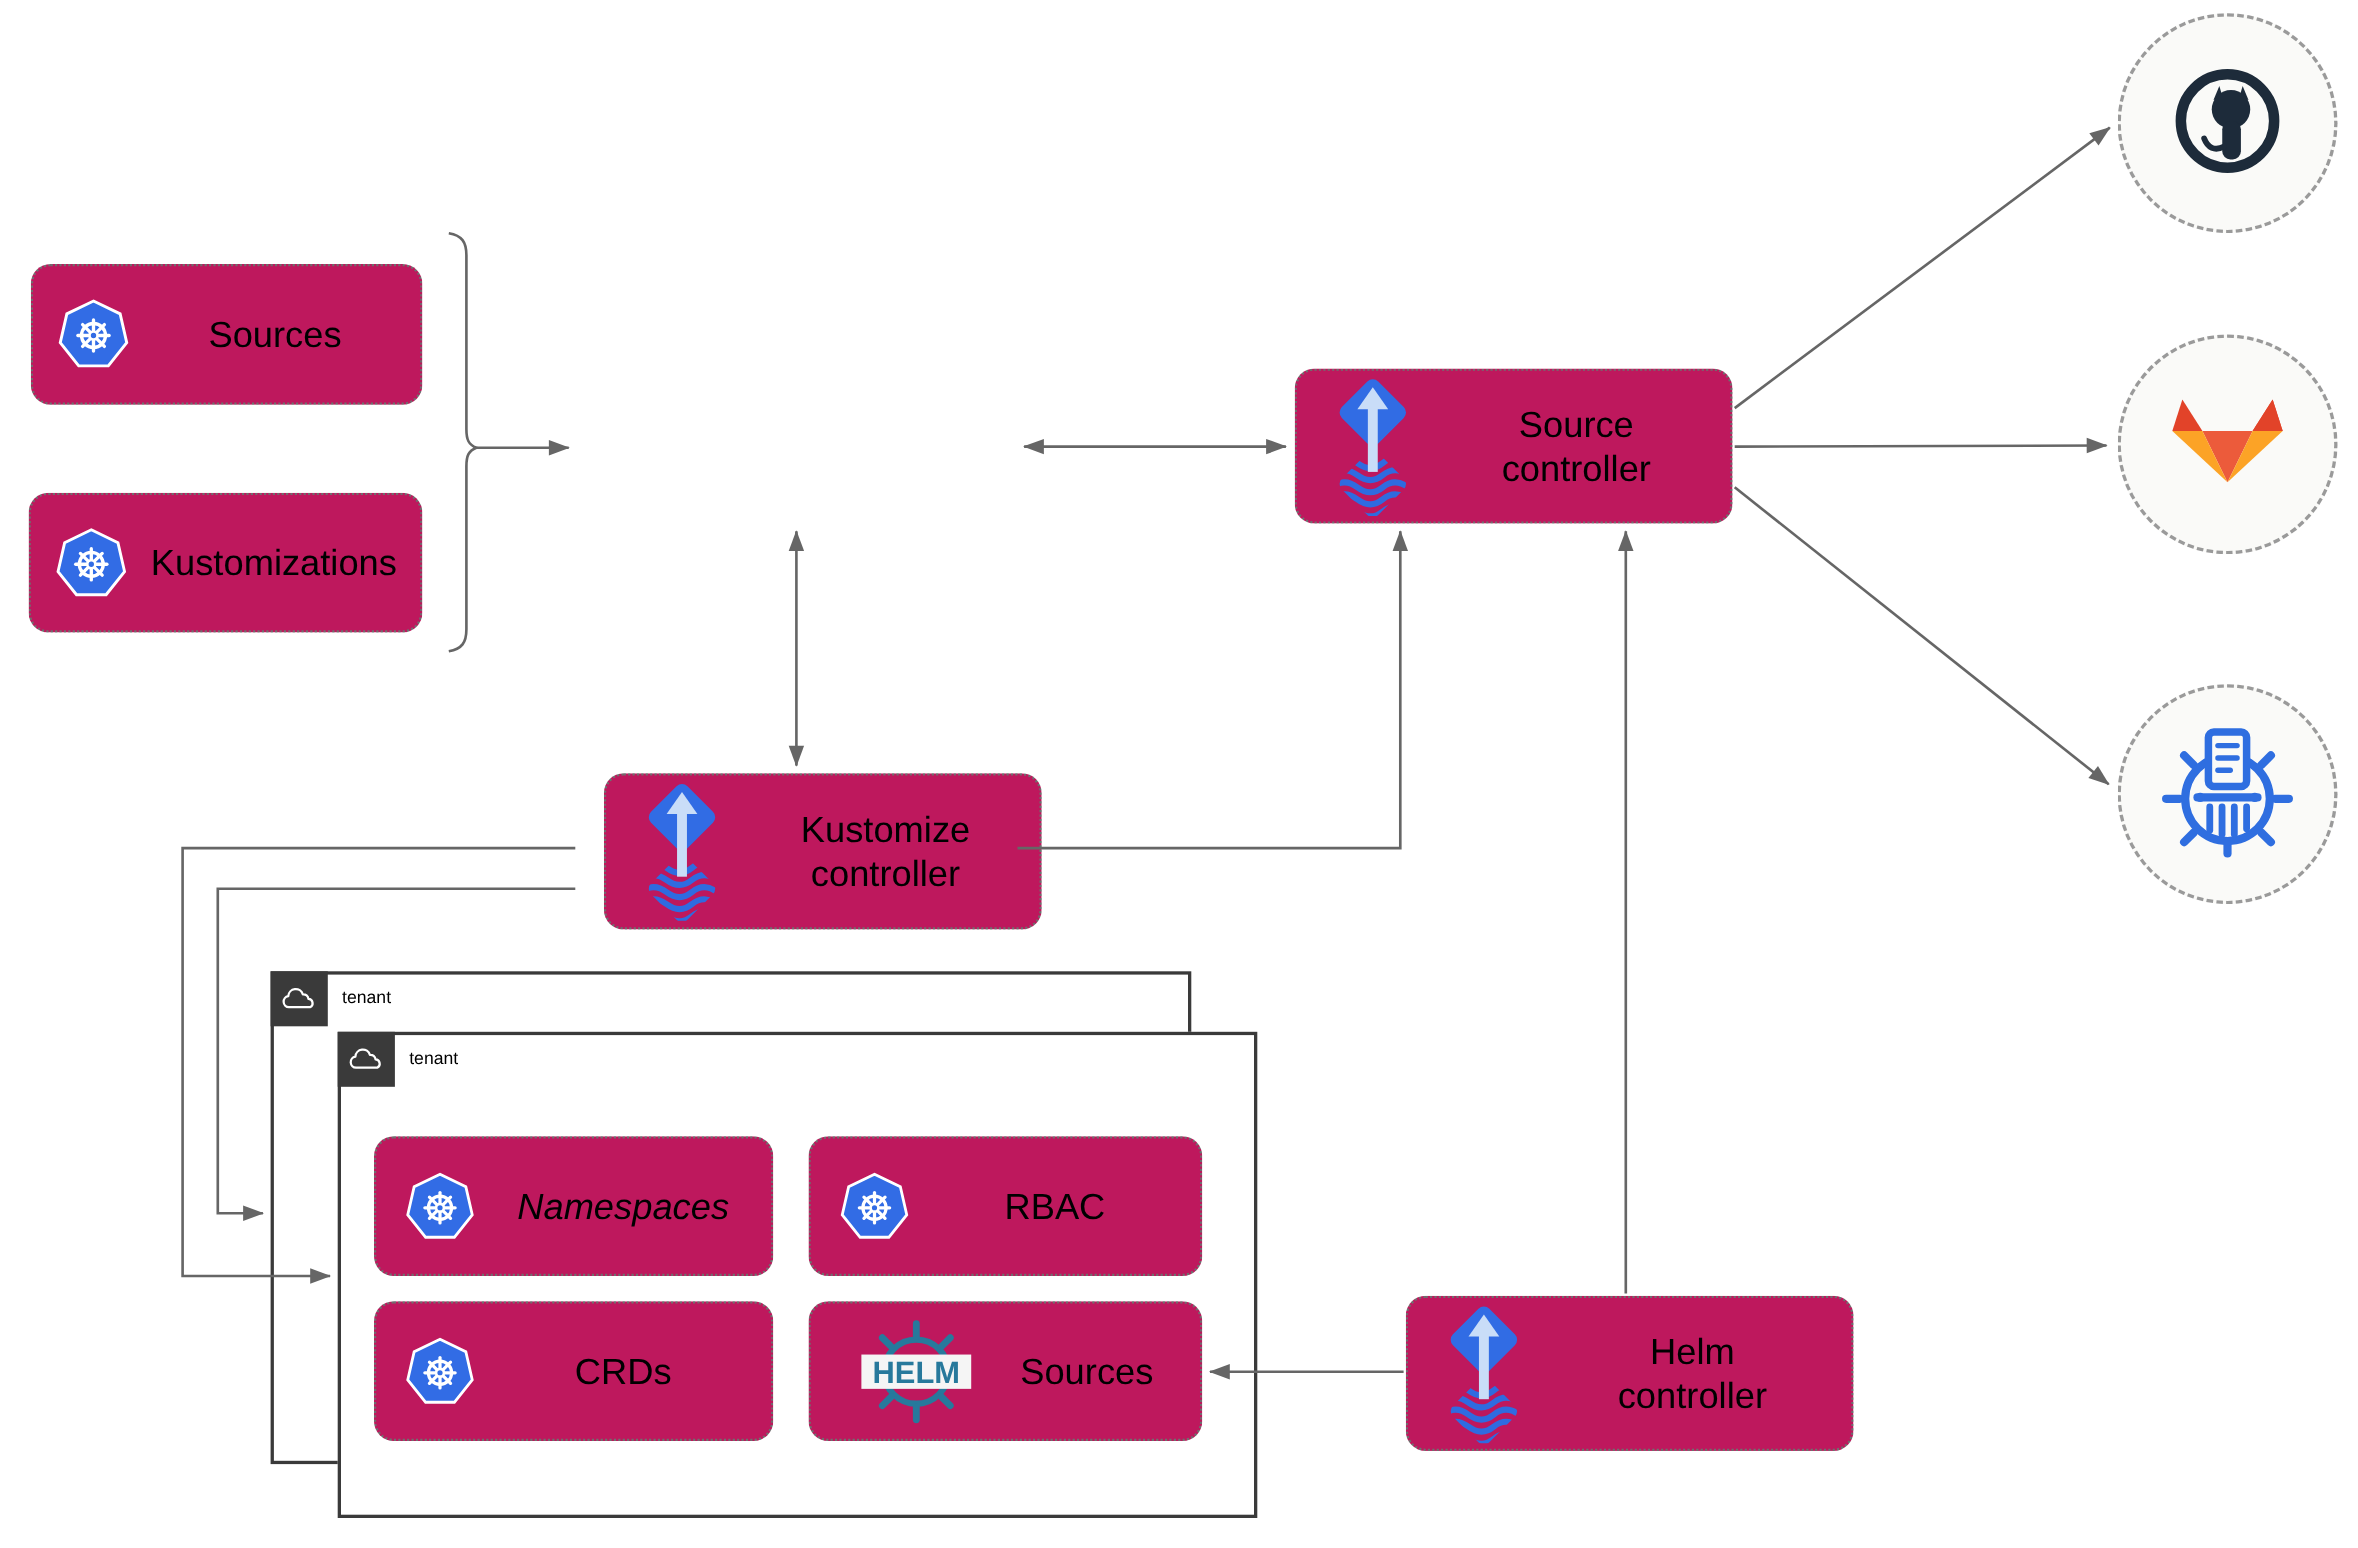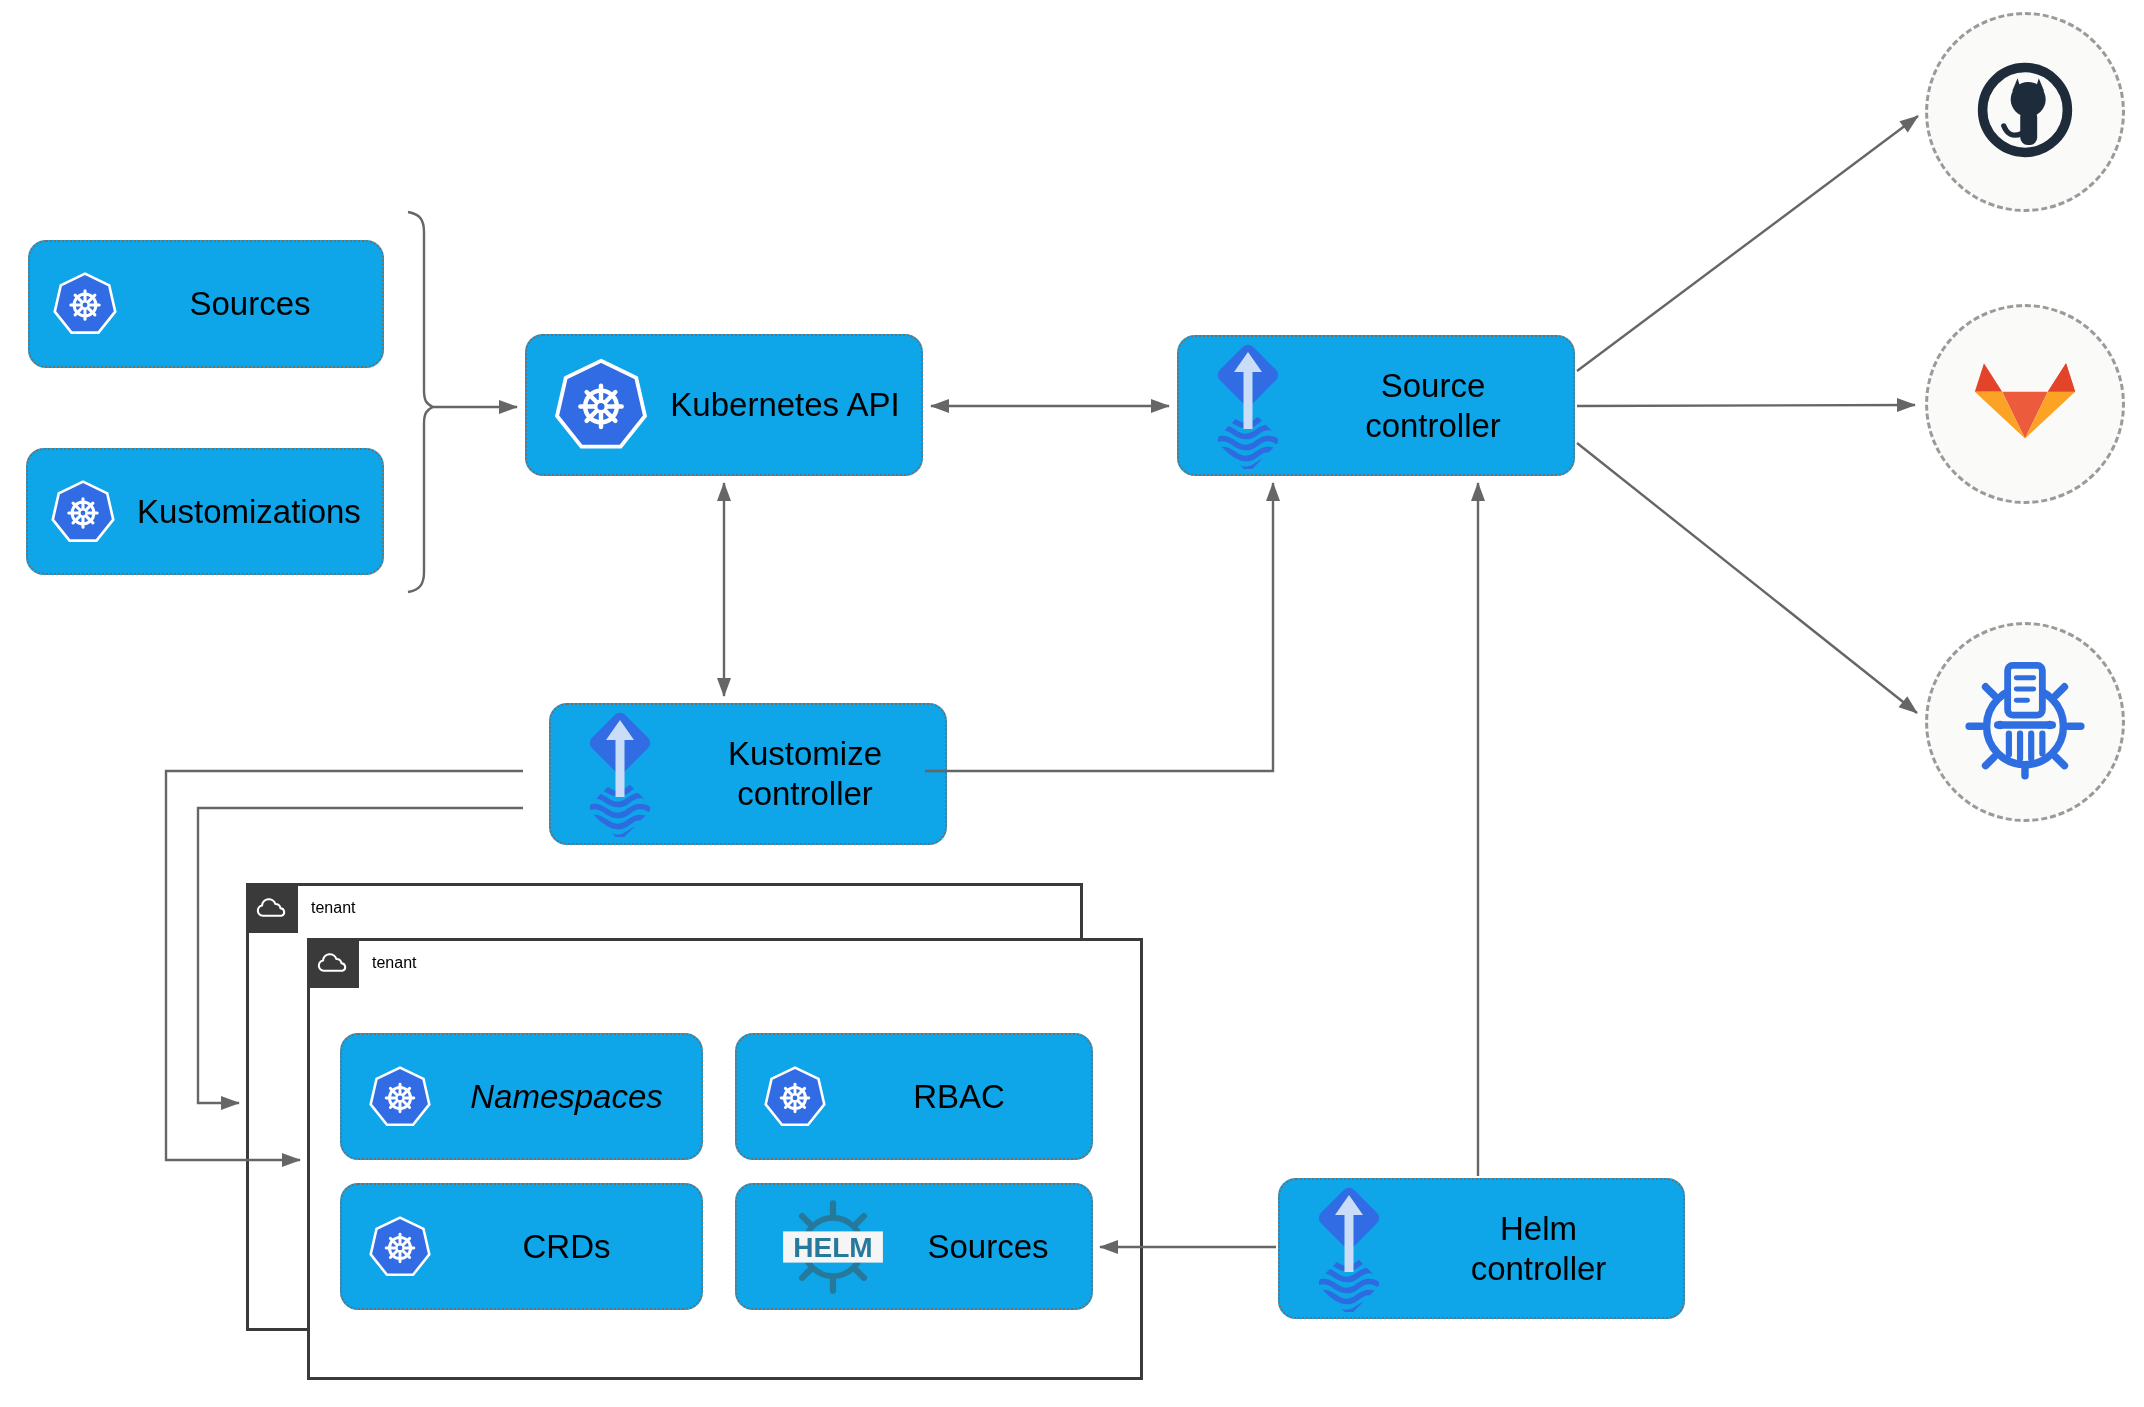--- a/index.html
+++ b/index.html
@@ -2,21 +2,21 @@
 <html><head>
 <meta charset="utf-8">
 <style>
   html,body{margin:0;padding:0;background:#fff;}
   .canvas{
     position:relative;width:2144px;height:1407px;background:#ffffff;
     font-family:"Liberation Sans", sans-serif;color:#000;overflow:hidden;
   }
   
   .rbox{
-    position:absolute;box-sizing:border-box;background:#0ea5e9;
+    position:absolute;box-sizing:border-box;background:#be185d;
     border:2px dotted #6f6f6f;border-radius:18px;
     display:flex;align-items:center;z-index:3;
   }
   .rbox .icon{flex:0 0 auto;display:flex;align-items:center;justify-content:center;}
   .rbox .label{flex:1;text-align:center;font-size:33px;line-height:40px;}
   
   .tenant{position:absolute;box-sizing:border-box;background:#ffffff;border:3px solid #3a3a3a;}
   .tenant-tab{position:absolute;top:-3px;left:-3px;width:52px;height:50px;background:#3a3a3a;
     display:flex;align-items:center;justify-content:center;}
   .tenant-label{position:absolute;top:-3px;left:62px;height:50px;display:flex;align-items:center;font-size:16px;}
@@ -77,36 +77,20 @@
           <line x1="35" y1="36.5" x2="65" y2="66.5"></line>
             <line x1="65" y1="36.5" x2="35" y2="66.5"></line>
         </g>
         <circle cx="50" cy="51.5" r="16.5" fill="none" stroke="#ffffff" stroke-width="4.6"></circle>
         <circle cx="50" cy="51.5" r="5.5" fill="#326ce5" stroke="#ffffff" stroke-width="3.6"></circle>
       </svg>
     </span>
     <span class="label">Kustomizations</span>
   </div>
 
-  <div class="rbox" style="left:525px;top:334px;width:398px;height:142px;">
-    <span class="icon" style="margin-left:26px;">
-      <svg width="96" height="96" viewBox="0 0 100 100">
-        <polygon points="50,4 86.7,21.7 95.8,61.5 70.4,93.4 29.6,93.4 4.2,61.5 13.3,21.7" fill="#326ce5" stroke="#ffffff" stroke-width="4"></polygon>
-        <g stroke="#ffffff" stroke-width="4.6" stroke-linecap="round">
-          <line x1="50" y1="30" x2="50" y2="73"></line>
-            <line x1="28.5" y1="51.5" x2="71.5" y2="51.5"></line>
-          <line x1="35" y1="36.5" x2="65" y2="66.5"></line>
-            <line x1="65" y1="36.5" x2="35" y2="66.5"></line>
-        </g>
-        <circle cx="50" cy="51.5" r="16.5" fill="none" stroke="#ffffff" stroke-width="4.6"></circle>
-        <circle cx="50" cy="51.5" r="5.5" fill="#326ce5" stroke="#ffffff" stroke-width="3.6"></circle>
-      </svg>
-    </span>
-    <span class="label">Kubernetes API</span>
-  </div>
 
   <div class="rbox" style="left:1177px;top:335px;width:398px;height:141px;">
     <span class="icon" style="margin-left:24px;">
       <svg width="90" height="126" viewBox="0 0 90 126">
         <rect x="21.6" y="8.6" width="46.8" height="46.8" rx="7" transform="rotate(45 45 32)" fill="#316ce4"></rect>
         <clipPath id="fxw1">
             <rect x="21.6" y="73.6" width="46.8" height="46.8" rx="7" transform="rotate(45 45 97)"></rect>
           </clipPath>
         <g clip-path="url(#fxw1)" stroke="#2f6be0" stroke-width="5.5" fill="none">
           <path d="M8,78 q11,-9 23,0 t23,0 t23,0"></path>

